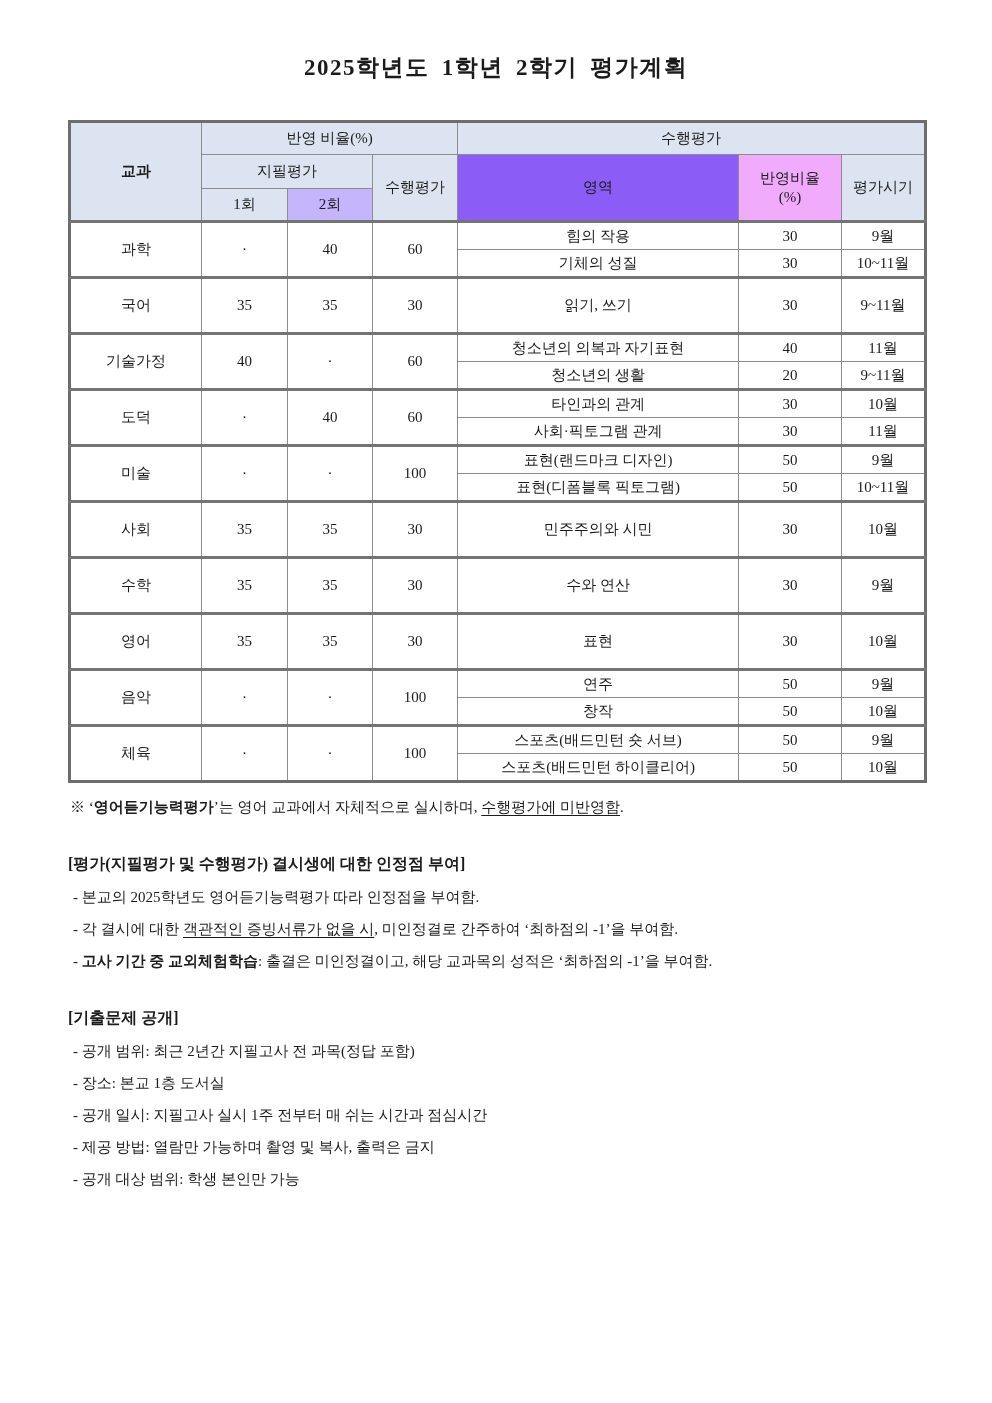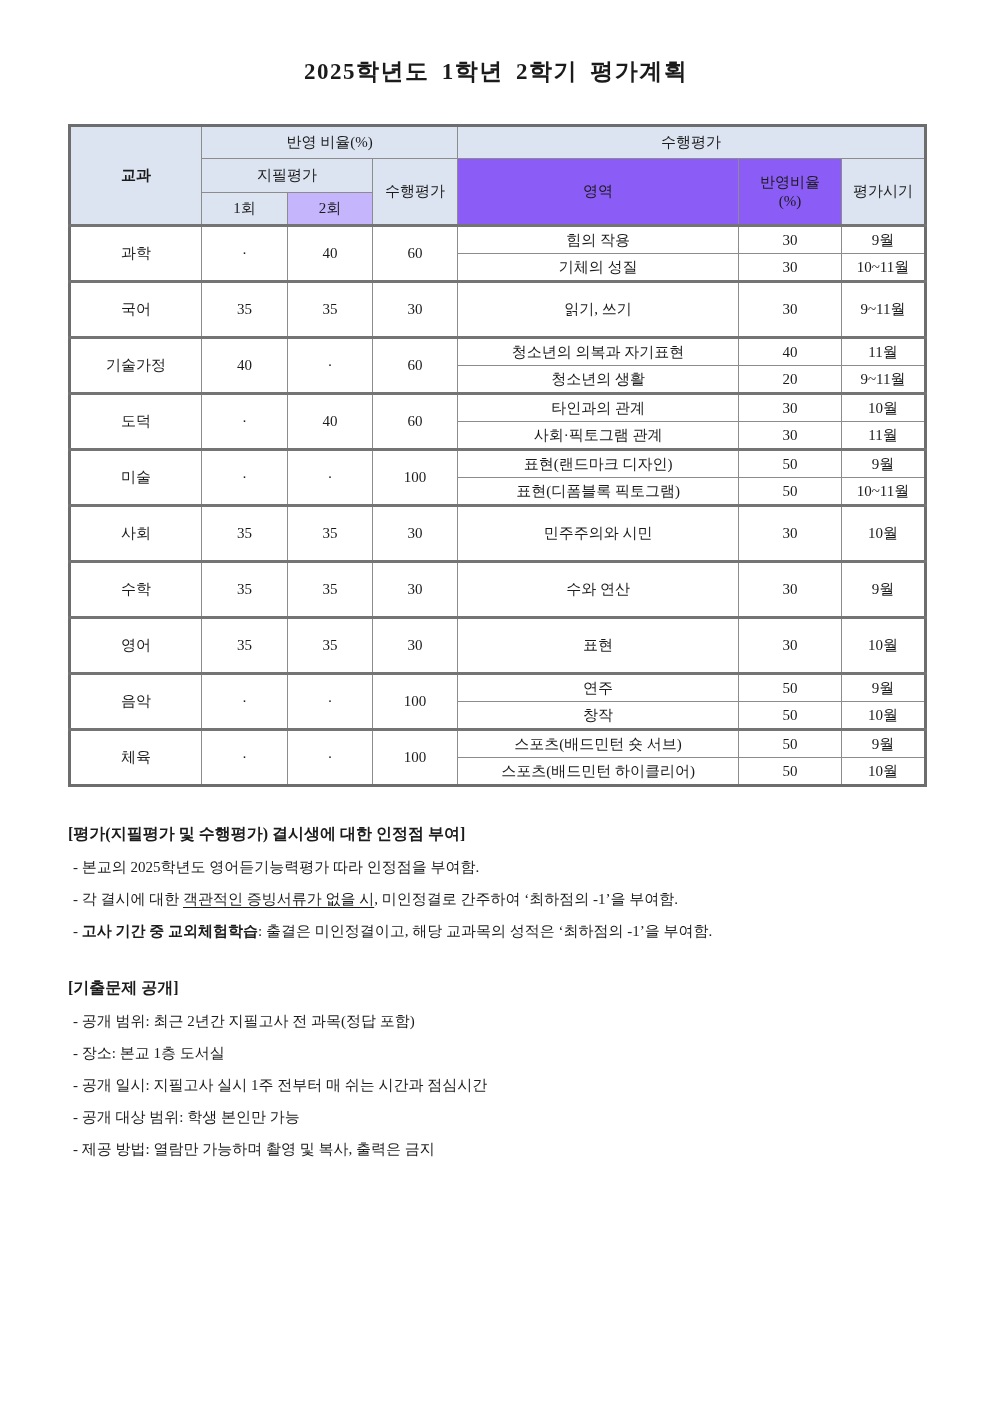--- a/index.html
+++ b/index.html
@@ -3,21 +3,21 @@
 <meta charset="utf-8">
 <style>
   * { box-sizing: border-box; }
   html, body { margin: 0; padding: 0; }
   body {
     width: 992px; height: 1403px;
     background: #ffffff;
     color: #1b1b1b;
     font-family: "Liberation Serif", "DejaVu Serif", serif;
   }
-  .page { padding: 33px 68px 0 68px; margin-top: 23px; }
+  .page { padding: 52px 68px 0 68px; }
 
   .title {
     margin: 0;
     text-align: center;
     font-size: 23px;
     font-weight: 700;
     letter-spacing: 1.5px;
     word-spacing: 5px;
   }
 
@@ -85,21 +85,21 @@
     <thead>
       <tr class="h1">
         <th rowspan="3" style="background: rgb(220, 228, 241); font-weight: bold;">교과</th>
         <th colspan="3" style="background: rgb(220, 228, 241);">반영 비율(%)</th>
         <th colspan="3" style="background: rgb(220, 228, 241);">수행평가</th>
       </tr>
       <tr class="h2">
         <th colspan="2" style="background: rgb(220, 228, 241);">지필평가</th>
         <th rowspan="2" style="background: rgb(220, 228, 241);">수행평가</th>
         <th rowspan="2" style="background: #8b5cf6;">영역</th>
-        <th rowspan="2" class="two-line" style="background: #8b5cf6;">
+        <th rowspan="2" class="two-line" style="background: #f0abfc;">
           <span>반영비율</span>
           <span>(%)</span>
         </th>
         <th rowspan="2" style="background: rgb(220, 228, 241);">평가시기</th>
       </tr>
       <tr class="h3">
         <th style="background: rgb(220, 228, 241);">1회</th>
         <th style="background: #c4b5fd;">2회</th>
       </tr>
     </thead>
@@ -222,32 +222,35 @@
         <tr>
           <td>스포츠(배드민턴 하이클리어)</td>
           <td>50</td>
           <td>10월</td>
         </tr>
       </tbody>
   </table>
 
   <div class="notes">
 
+    <p class="note-listening">
+      <span>※ ‘</span><strong>영어듣기능력평가</strong><span>’는 영어 교과에서 자체적으로 실시하며, </span><span class="u">수행평가에 미반영함</span><span>.</span>
+    </p>
 
     <p class="sec-heading">[평가(지필평가 및 수행평가) 결시생에 대한 인정점 부여]</p>
     <p class="bullet">- 본교의 2025학년도 영어듣기능력평가 따라 인정점을 부여함.</p>
     <p class="bullet">
       <span>- 각 결시에 대한 </span><span class="u">객관적인 증빙서류가 없을 시</span><span>, 미인정결로 간주하여 ‘최하점의 -1’을 부여함.</span>
     </p>
     <p class="bullet">
       <span>- </span><strong>고사 기간 중 교외체험학습</strong><span>: 출결은 미인정결이고, 해당 교과목의 성적은 ‘최하점의 -1’을 부여함.</span>
     </p>
 
     <p class="sec-heading">[기출문제 공개]</p>
     <p class="bullet">- 공개 범위: 최근 2년간 지필고사 전 과목(정답 포함)</p>
     <p class="bullet">- 장소: 본교 1층 도서실</p>
     <p class="bullet">- 공개 일시: 지필고사 실시 1주 전부터 매 쉬는 시간과 점심시간</p>
+    <p class="bullet">- 제공 방법: 열람만 가능하며 촬영 및 복사, 출력은 금지</p>
     <p class="bullet">- 공개 대상 범위: 학생 본인만 가능</p>
-    <p class="bullet">- 제공 방법: 열람만 가능하며 촬영 및 복사, 출력은 금지</p>
 
 
   </div>
 </div>
 
 </body></html>

